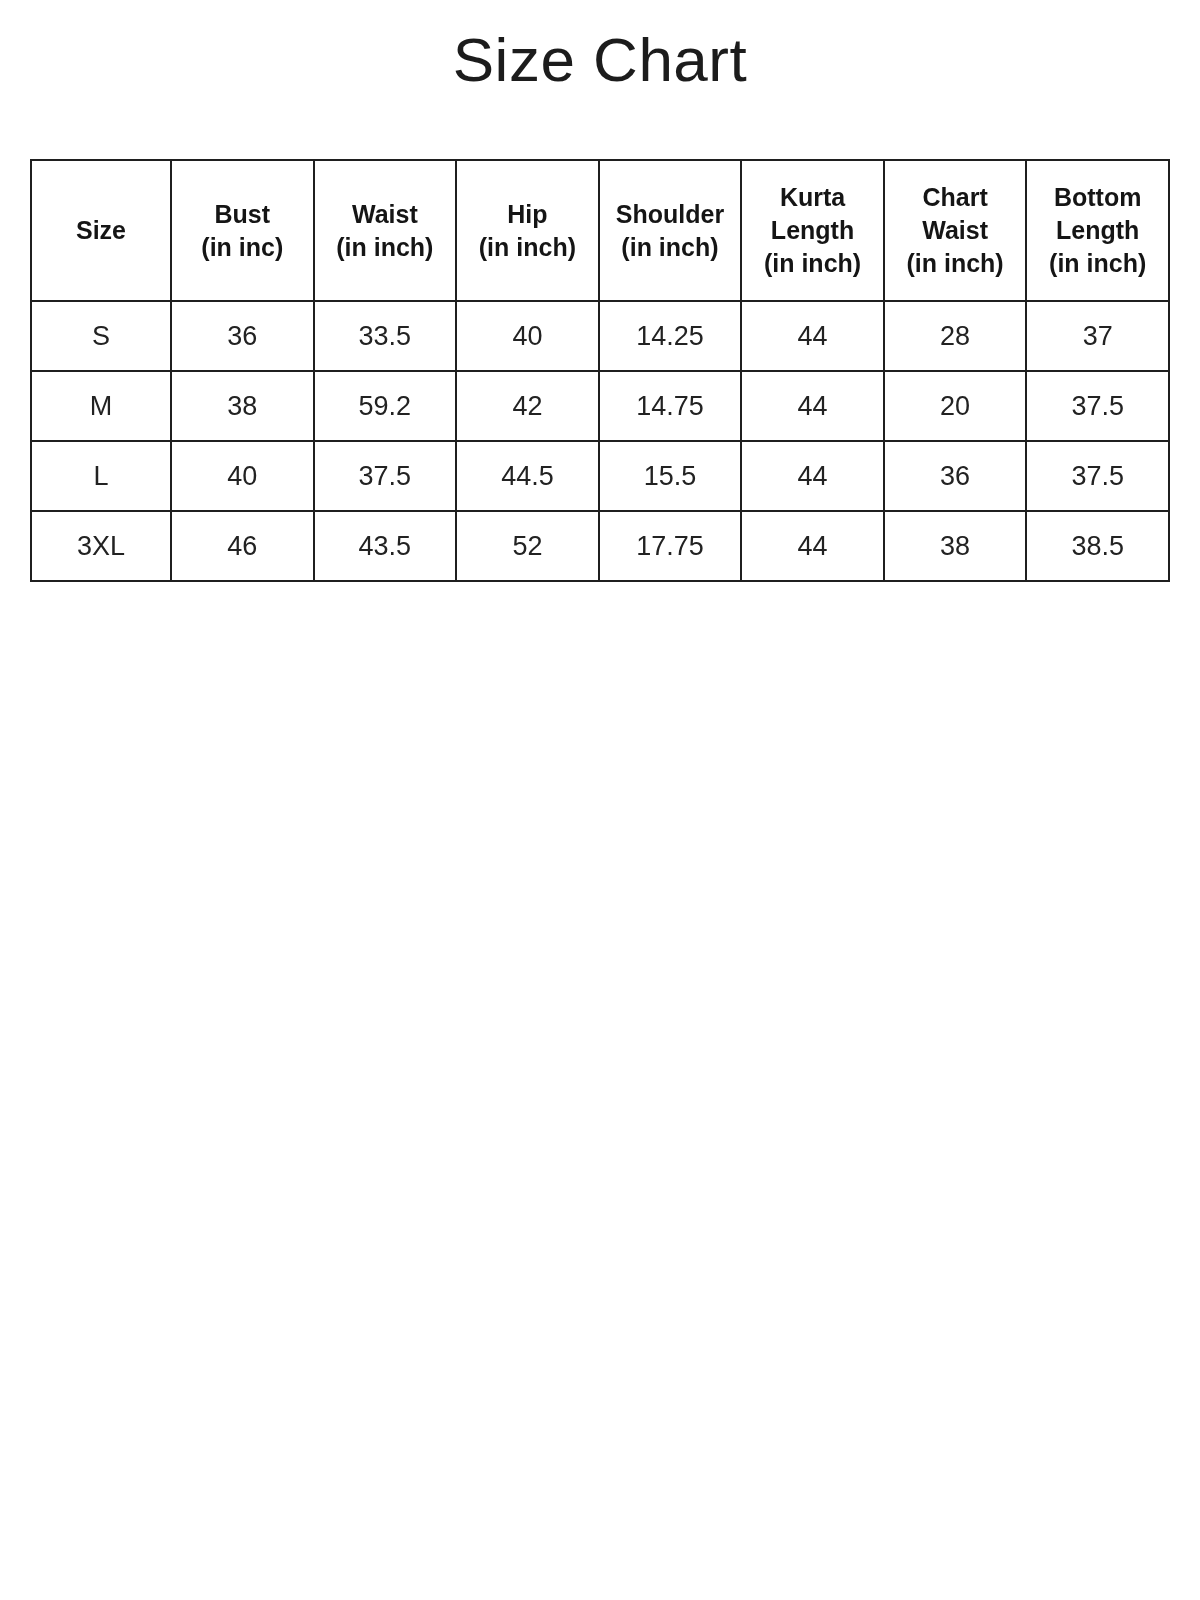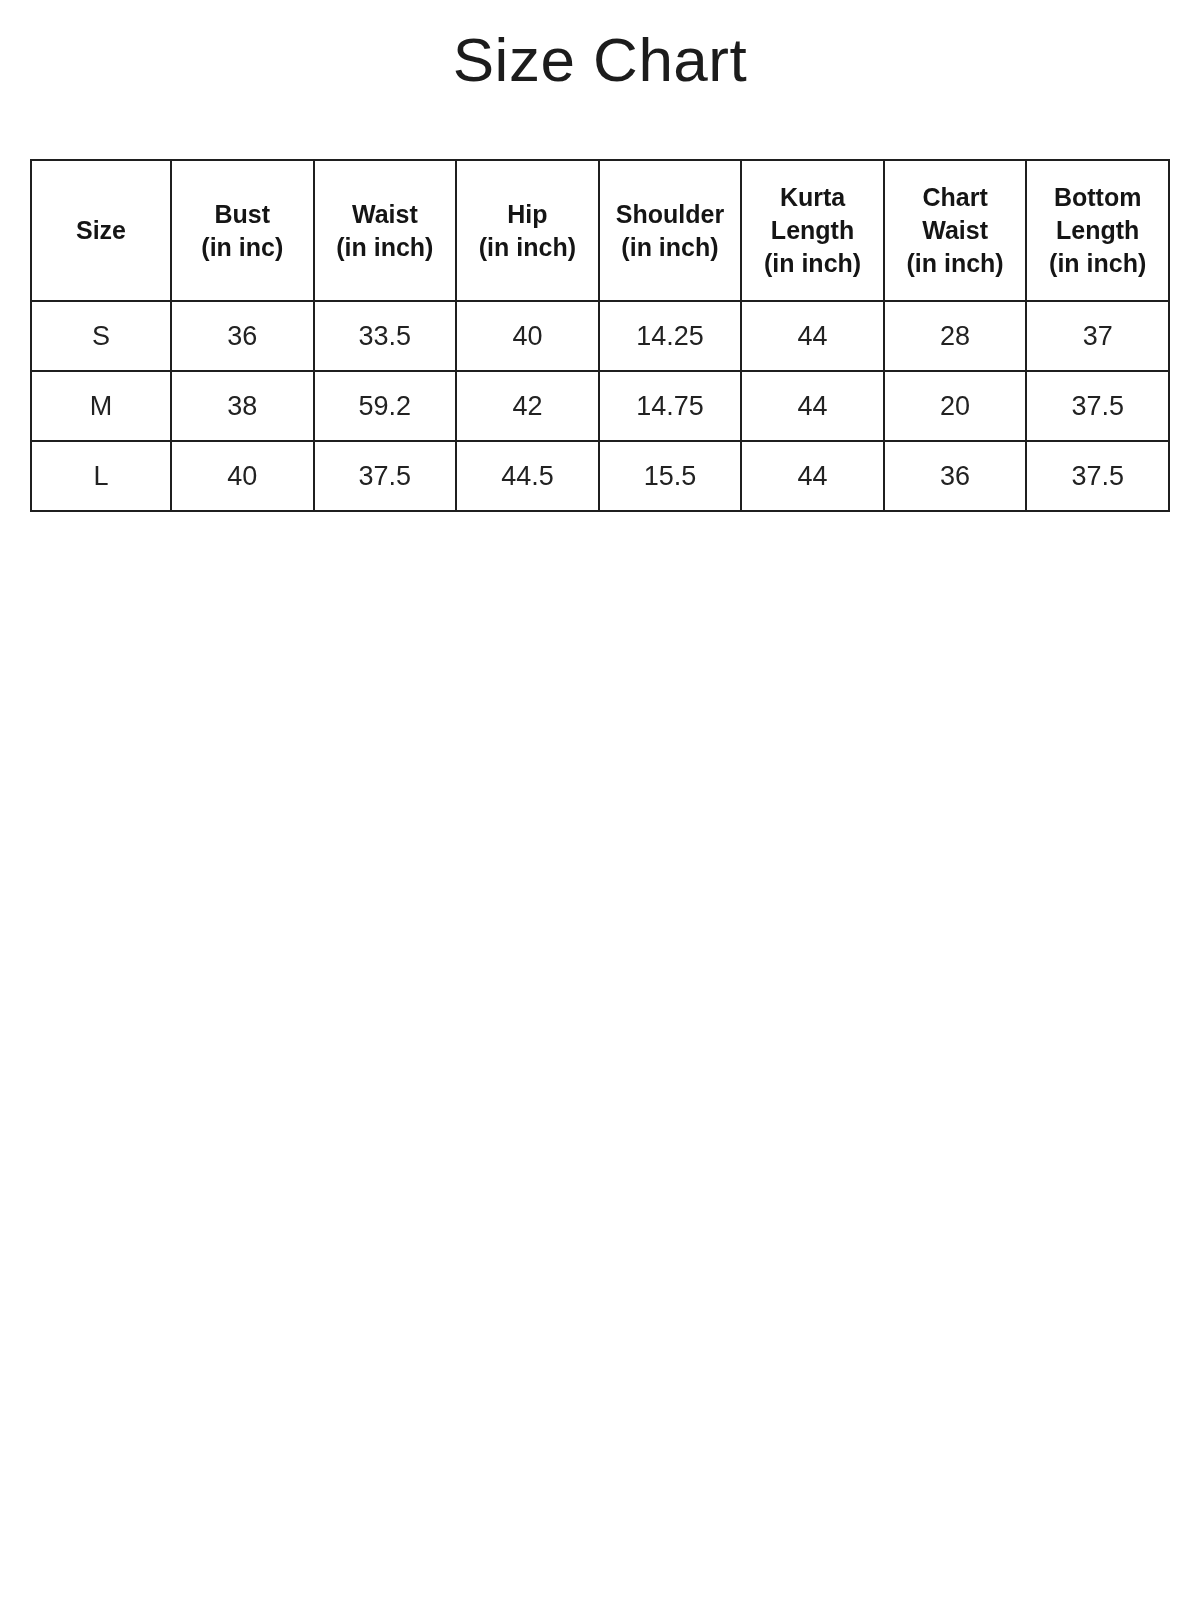--- a/index.html
+++ b/index.html
@@ -138,16 +138,26 @@
       <tr>
         <td>L</td>
         <td>40</td>
         <td>37.5</td>
         <td>44.5</td>
         <td>15.5</td>
         <td>44</td>
         <td>36</td>
         <td>37.5</td>
       </tr>
+      <tr>
+        <td>3XL</td>
+        <td>46</td>
+        <td>43.5</td>
+        <td>52</td>
+        <td>17.75</td>
+        <td>44</td>
+        <td>38</td>
+        <td>38.5</td>
+      </tr>
     </tbody>
   </table>
 
 </div>
 
 </body></html>

